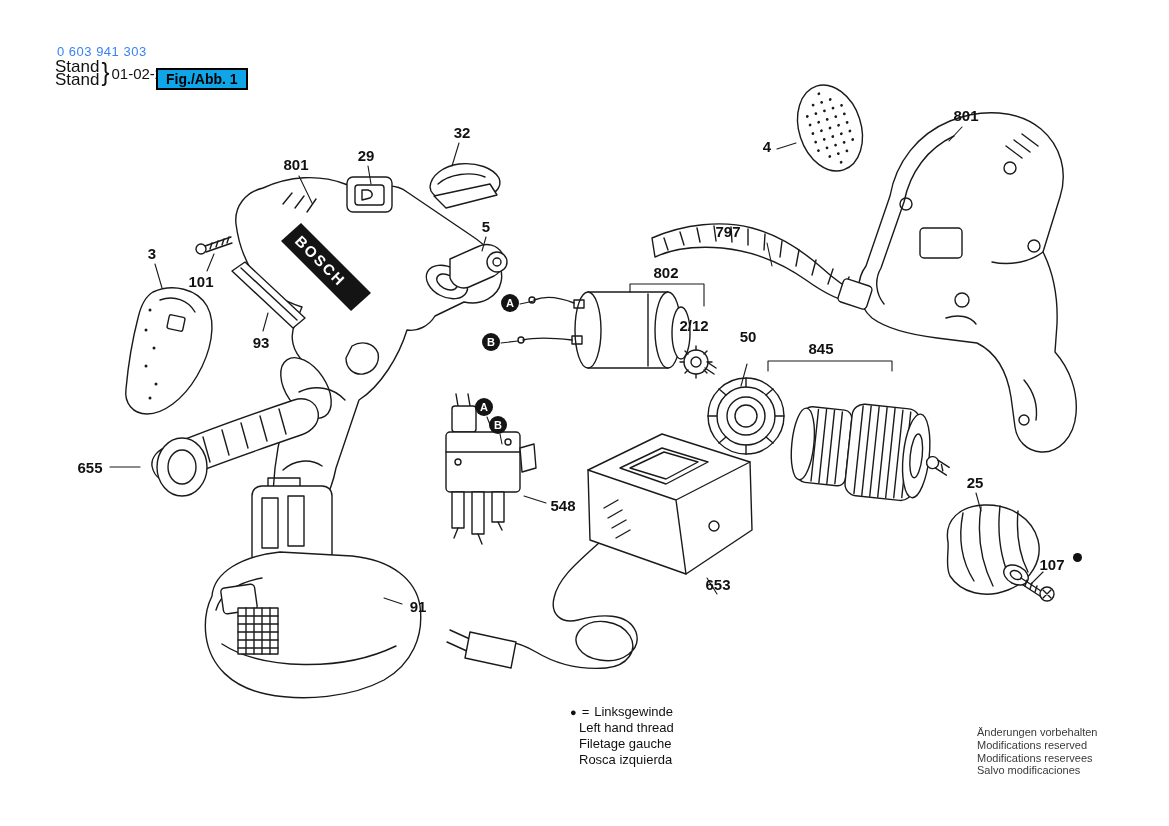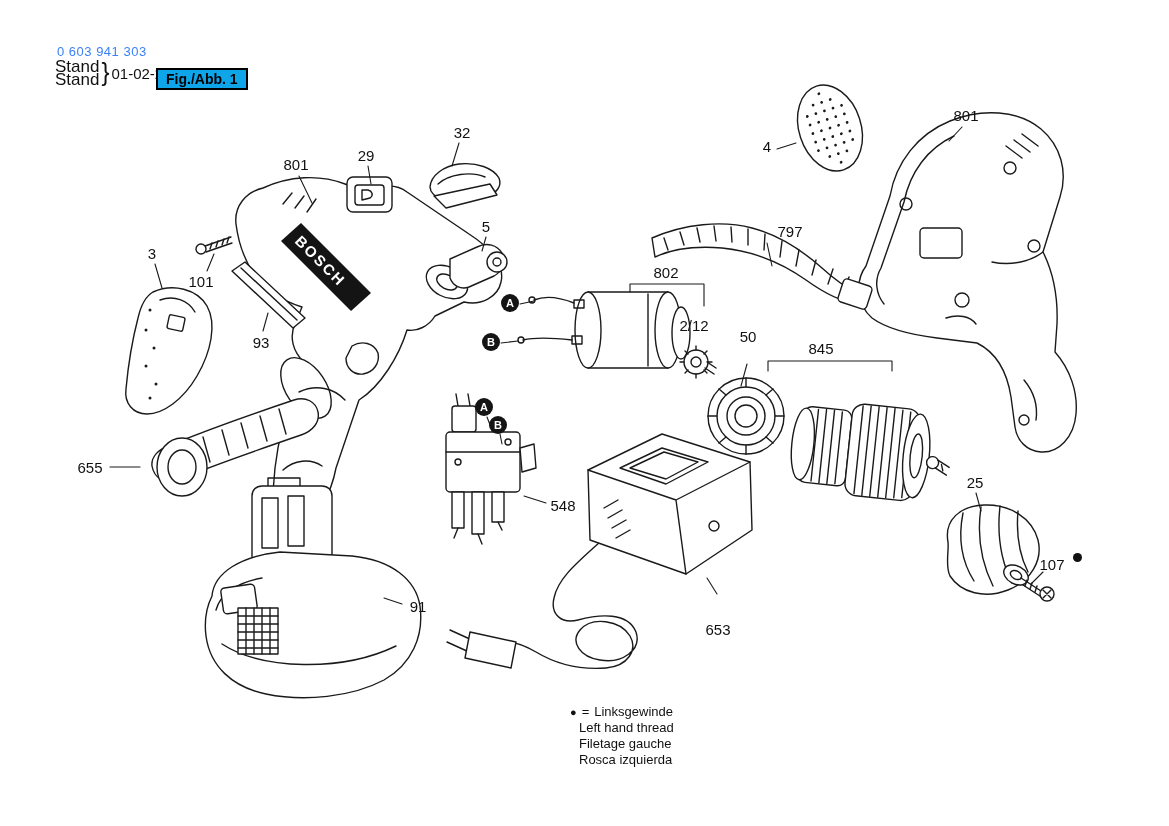--- a/index.html
+++ b/index.html
@@ -12,21 +12,21 @@
   svg .dot{fill:#1a1a1a;stroke:none}
   svg text{stroke:none}
   .leaders path{stroke-width:1.1}
   .brand-text{font-family:"Liberation Sans",sans-serif;font-size:15px;font-weight:bold;fill:#fff;letter-spacing:2px}
   .part-number{position:absolute;left:57px;top:44px;font-size:13px;color:#3b82f6;letter-spacing:.5px}
   .issue-block{position:absolute;left:55px;top:60px;display:flex;align-items:center;gap:2px;color:#111}
   .issue-labels div{font-size:17px;line-height:13px}
   .issue-brace{font-size:24px;line-height:24px;transform:scaleY(1.05);font-weight:400}
   .issue-date{font-size:15px}
   .fig-box{position:absolute;left:156px;top:68px;border:2.5px solid #000;padding:1px 8px;font-weight:bold;font-size:14px;color:#000;background:#0ea5e9}
-  .callout{position:absolute;transform:translate(-50%,-50%);font-weight:normal;font-size:15px;color:#111;white-space:nowrap}
+  .callout{position:absolute;transform:translate(-50%,-50%);font-weight:bold;font-size:15px;color:#111;white-space:nowrap}
   .marker{position:absolute;transform:translate(-50%,-50%);width:18px;height:18px;border-radius:50%;background:#141414;color:#fff;font-weight:bold;font-size:11px;display:flex;align-items:center;justify-content:center}
   .thread-dot{position:absolute;width:9px;height:9px;border-radius:50%;background:#111}
   .legend{position:absolute;left:570px;top:704px;font-size:13px;color:#111;line-height:16px}
   .legend .l1{display:flex;align-items:center;gap:5px}
   .legend .sym{font-size:11px}
   .legend .ind{margin-left:9px}
   .footer-notes{position:absolute;left:977px;top:726px;font-size:11px;line-height:12.8px;color:#3a3a3a}
 </style>
 </head>
 <body>
@@ -286,26 +286,26 @@
   <div class="callout" style="left:296px;top:164px">801</div>
   <div class="callout" style="left:366px;top:155px">29</div>
   <div class="callout" style="left:462px;top:132px">32</div>
   <div class="callout" style="left:486px;top:226px">5</div>
   <div class="callout" style="left:152px;top:253px">3</div>
   <div class="callout" style="left:201px;top:281px">101</div>
   <div class="callout" style="left:261px;top:342px">93</div>
   <div class="callout" style="left:90px;top:467px">655</div>
   <div class="callout" style="left:563px;top:505px">548</div>
   <div class="callout" style="left:418px;top:606px">91</div>
-  <div class="callout" style="left:718px;top:629px">653</div>
+  <div class="callout" style="left:718px;top:584px">653</div>
   <div class="callout" style="left:666px;top:272px">802</div>
   <div class="callout" style="left:694px;top:325px">2/12</div>
   <div class="callout" style="left:748px;top:336px">50</div>
   <div class="callout" style="left:821px;top:348px">845</div>
-  <div class="callout" style="left:790px;top:231px">797</div>
+  <div class="callout" style="left:728px;top:231px">797</div>
   <div class="callout" style="left:767px;top:146px">4</div>
   <div class="callout" style="left:966px;top:115px">801</div>
   <div class="callout" style="left:975px;top:482px">25</div>
   <div class="callout" style="left:1052px;top:564px">107</div>
   <div class="thread-dot" style="left:1073px;top:553px"></div>
 
   <div class="marker" style="left:510px;top:303px">A</div>
   <div class="marker" style="left:491px;top:342px">B</div>
   <div class="marker" style="left:484px;top:407px">A</div>
   <div class="marker" style="left:498px;top:425px">B</div>
@@ -314,14 +314,20 @@
     <div class="l1">
       <span class="sym">●</span>
       <span>=</span>
       <span>Linksgewinde</span>
     </div>
     <div class="ind">Left hand thread</div>
     <div class="ind">Filetage gauche</div>
     <div class="ind">Rosca izquierda</div>
   </div>
 
+  <div class="footer-notes">
+    <div>Änderungen vorbehalten</div>
+    <div>Modifications reserved</div>
+    <div>Modifications reservees</div>
+    <div>Salvo modificaciones</div>
+  </div>
 
 </div>
 
 </body></html>

